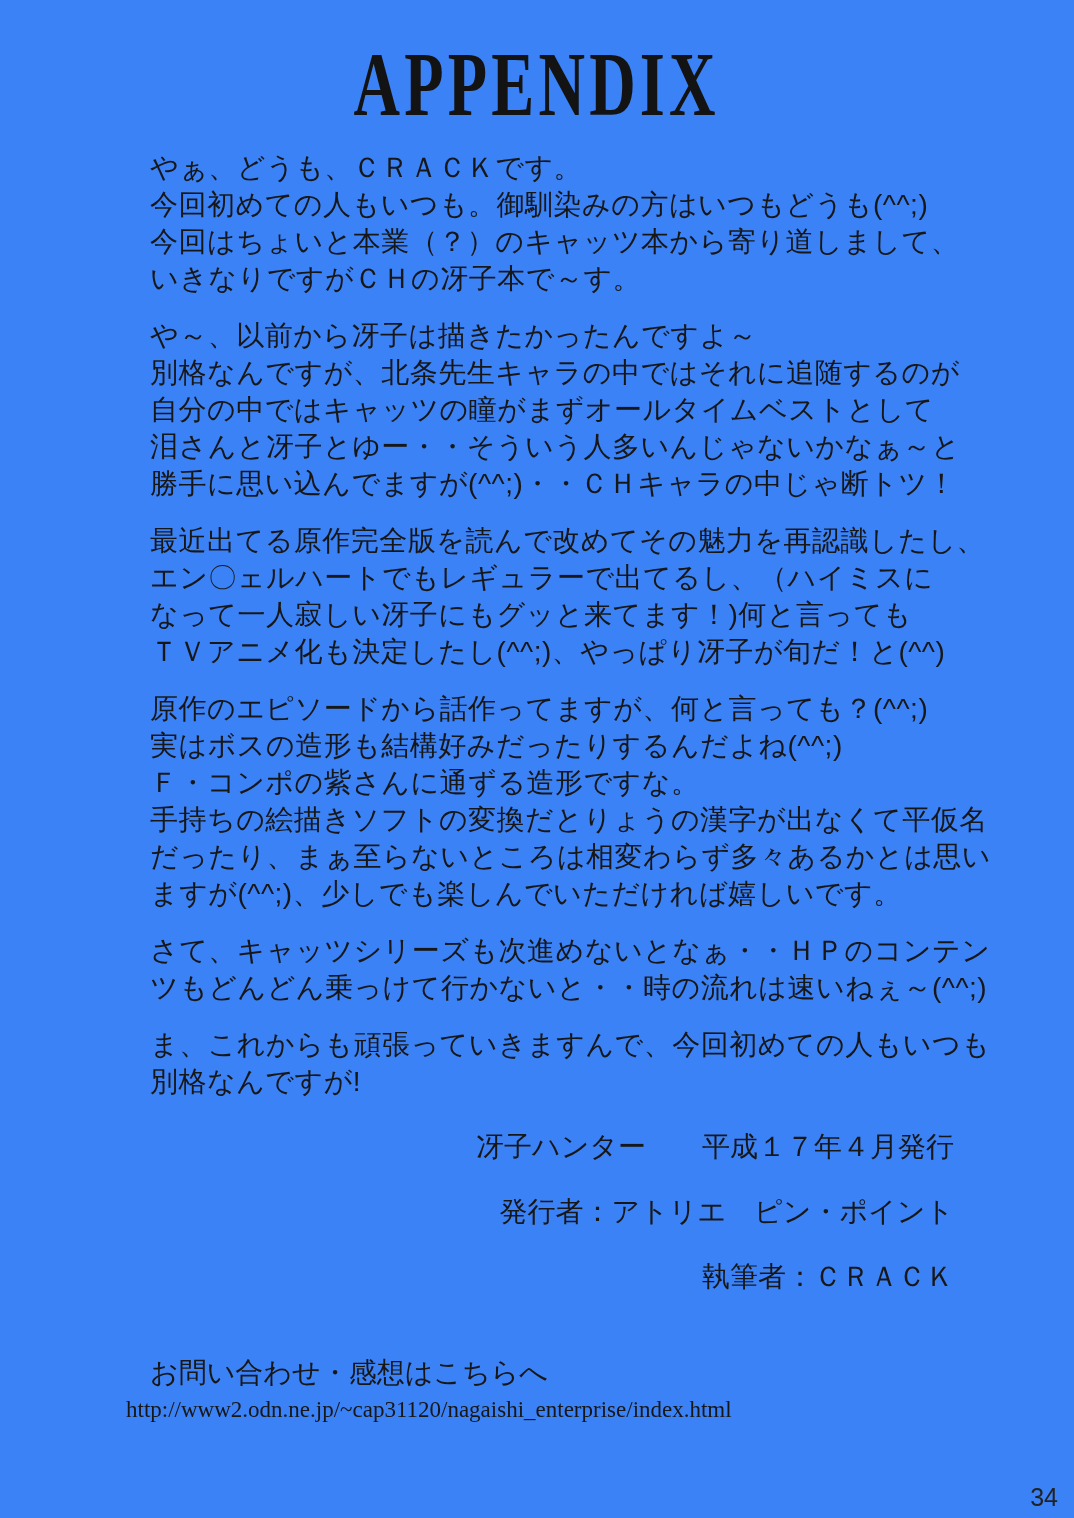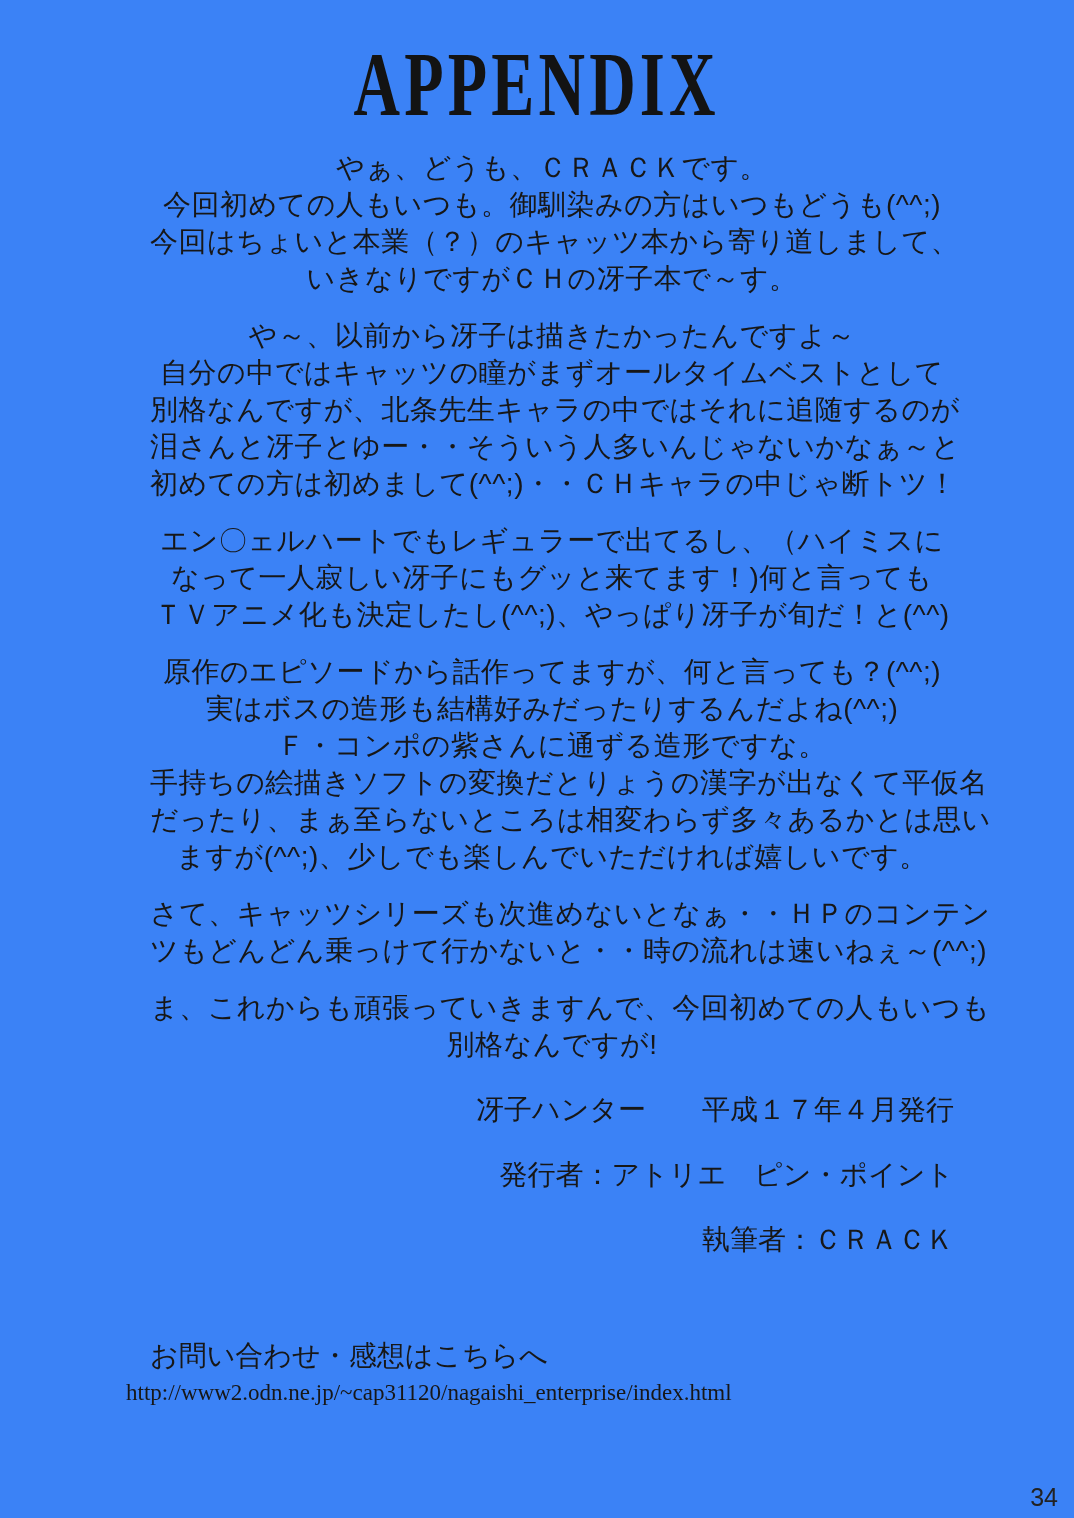--- a/index.html
+++ b/index.html
@@ -35,37 +35,36 @@
     color: #131313;
   }
   .body-text {
     margin: 14px 120px 0 150px;
     font-size: 28px;
     line-height: 37px;
     letter-spacing: 0.5px;
   }
   .paragraph {
     margin: 0 0 20px 0;
-    text-align: center;
   }
   .text-line {
     white-space: pre;
   }
   .colophon {
     margin: 28px 120px 0 150px;
     font-size: 28px;
     line-height: 37px;
     text-align: right;
   }
   .colophon-line {
     margin-bottom: 28px;
     white-space: pre;
   }
   .contact {
-    margin: 79px 0 0 150px;
+    margin: 59px 0 0 150px;
     font-size: 28px;
     line-height: 37px;
   }
   .contact-label {
     white-space: pre;
   }
   .contact-url {
     margin-left: -24px;
     font-family: Liberation Serif, serif;
     font-size: 23px;
@@ -92,26 +91,27 @@
 
   <div class="body-text">
       <div class="paragraph">
         <div class="text-line">やぁ、どうも、ＣＲＡＣＫです。</div>
         <div class="text-line">今回初めての人もいつも。御馴染みの方はいつもどうも(^^;)</div>
         <div class="text-line">今回はちょいと本業（？）のキャッツ本から寄り道しまして、</div>
         <div class="text-line">いきなりですがＣＨの冴子本で～す。</div>
       </div>
       <div class="paragraph">
         <div class="text-line">や～、以前から冴子は描きたかったんですよ～</div>
+        <div class="text-line">別格なんですが、北条先生キャラの中ではそれに追随するのが</div>
         <div class="text-line">自分の中ではキャッツの瞳がまずオールタイムベストとして</div>
-        <div class="text-line">別格なんですが、北条先生キャラの中ではそれに追随するのが</div>
         <div class="text-line">泪さんと冴子とゆー・・そういう人多いんじゃないかなぁ～と</div>
-        <div class="text-line">初めての方は初めまして(^^;)・・ＣＨキャラの中じゃ断トツ！</div>
+        <div class="text-line">勝手に思い込んでますが(^^;)・・ＣＨキャラの中じゃ断トツ！</div>
       </div>
       <div class="paragraph">
+        <div class="text-line">最近出てる原作完全版を読んで改めてその魅力を再認識したし、</div>
         <div class="text-line">エン〇ェルハートでもレギュラーで出てるし、（ハイミスに</div>
         <div class="text-line">なって一人寂しい冴子にもグッと来てます！)何と言っても</div>
         <div class="text-line">ＴＶアニメ化も決定したし(^^;)、やっぱり冴子が旬だ！と(^^)</div>
       </div>
       <div class="paragraph">
         <div class="text-line">原作のエピソードから話作ってますが、何と言っても？(^^;)</div>
         <div class="text-line">実はボスの造形も結構好みだったりするんだよね(^^;)</div>
         <div class="text-line">Ｆ・コンポの紫さんに通ずる造形ですな。</div>
         <div class="text-line">手持ちの絵描きソフトの変換だとりょうの漢字が出なくて平仮名</div>
         <div class="text-line">だったり、まぁ至らないところは相変わらず多々あるかとは思い</div>

